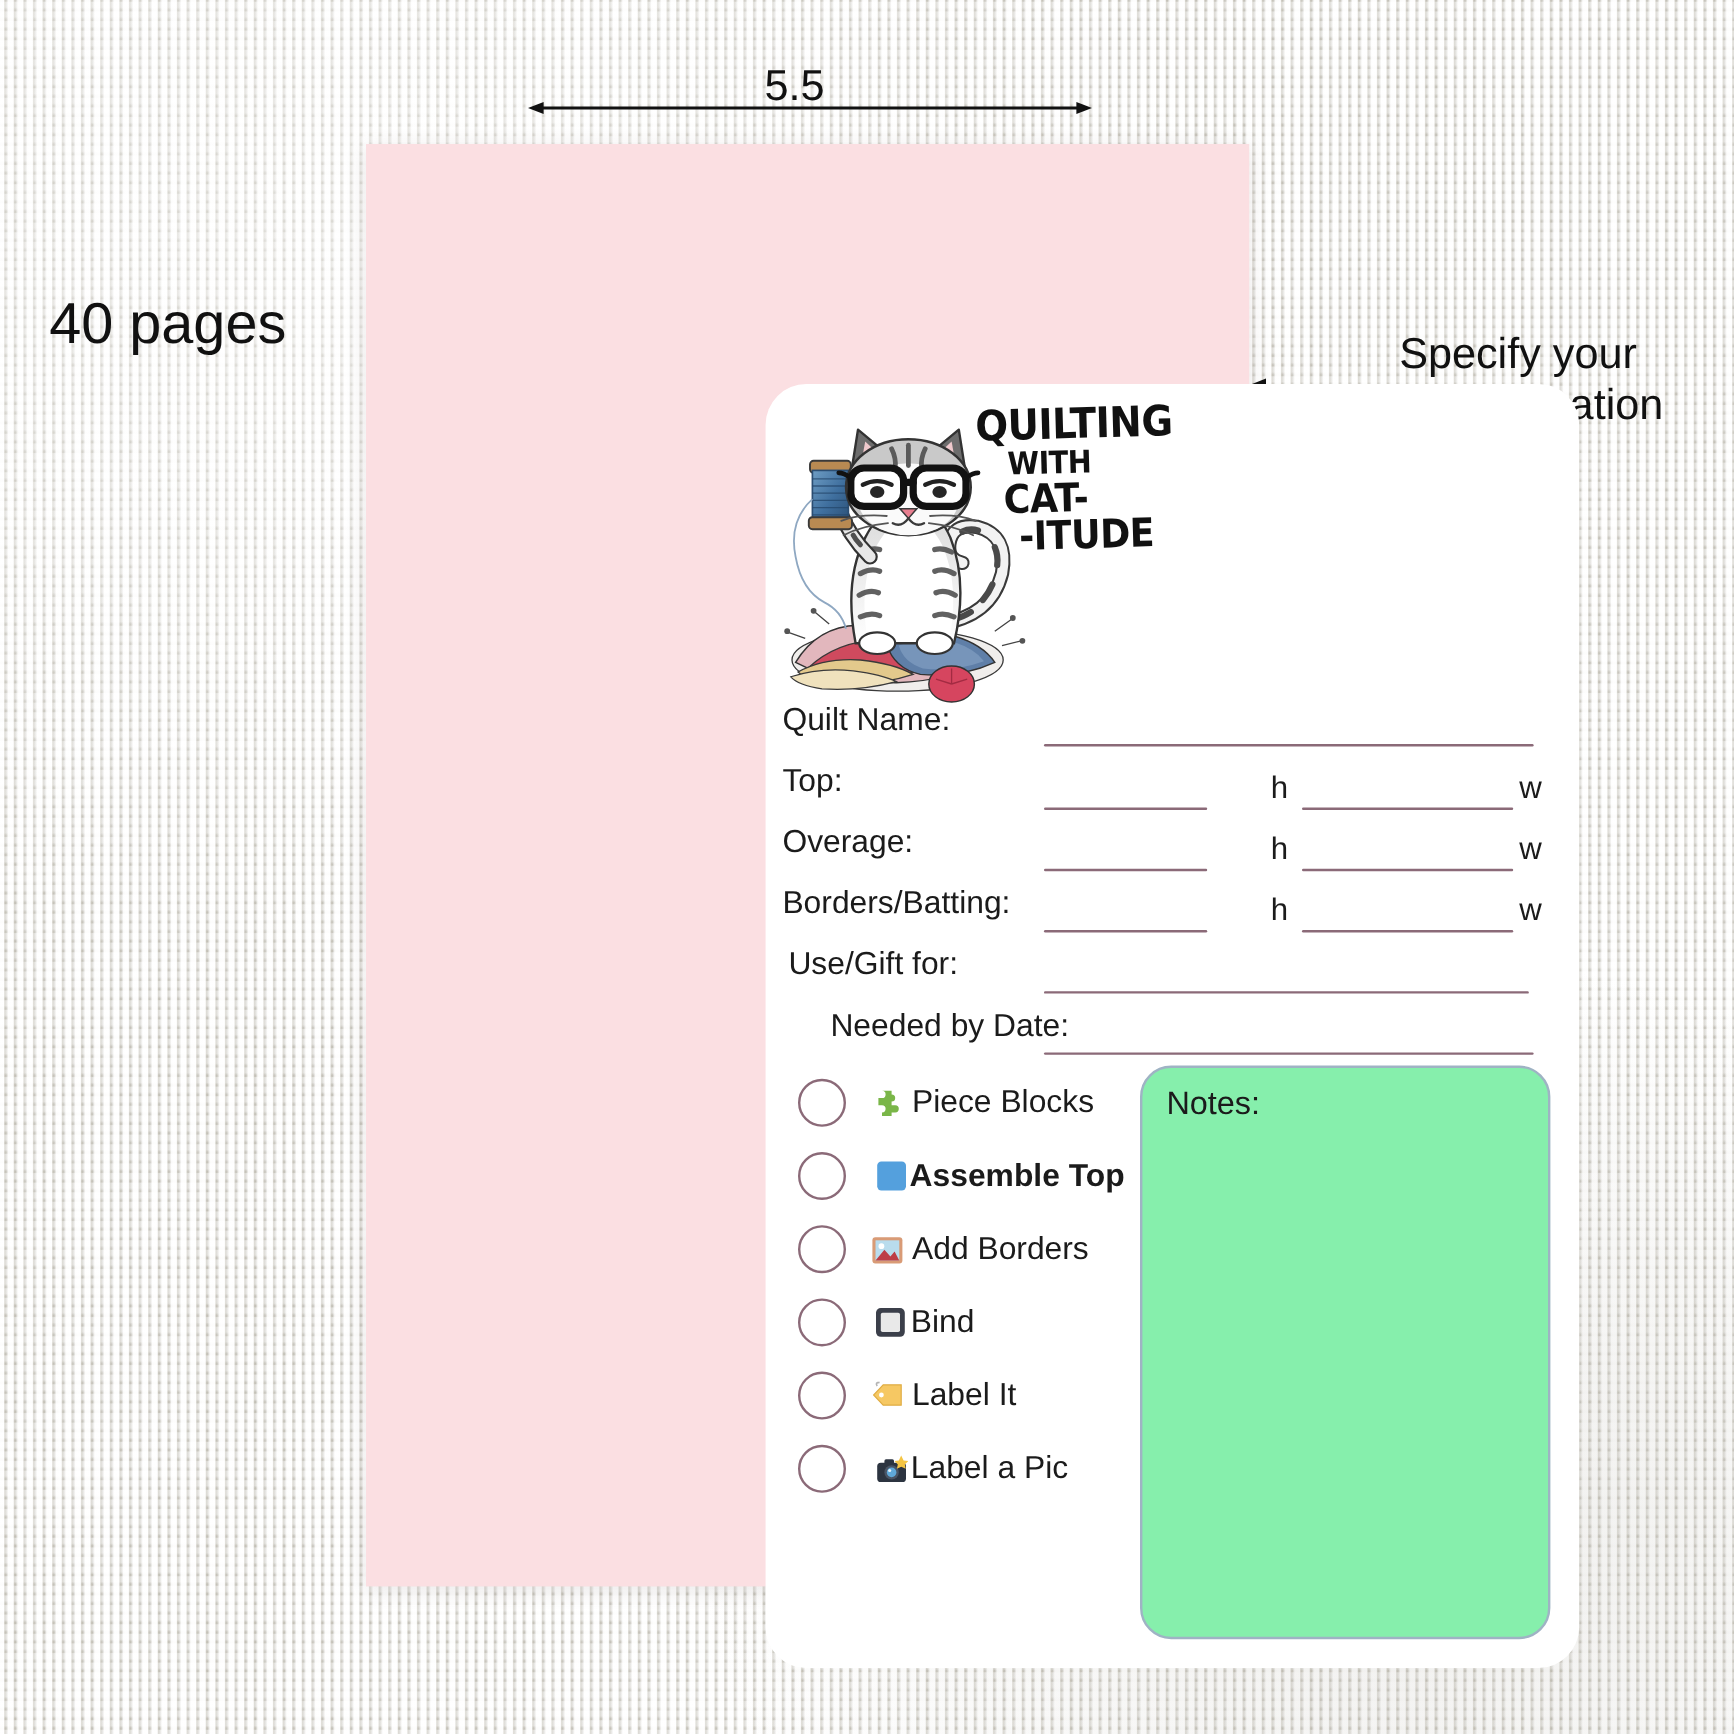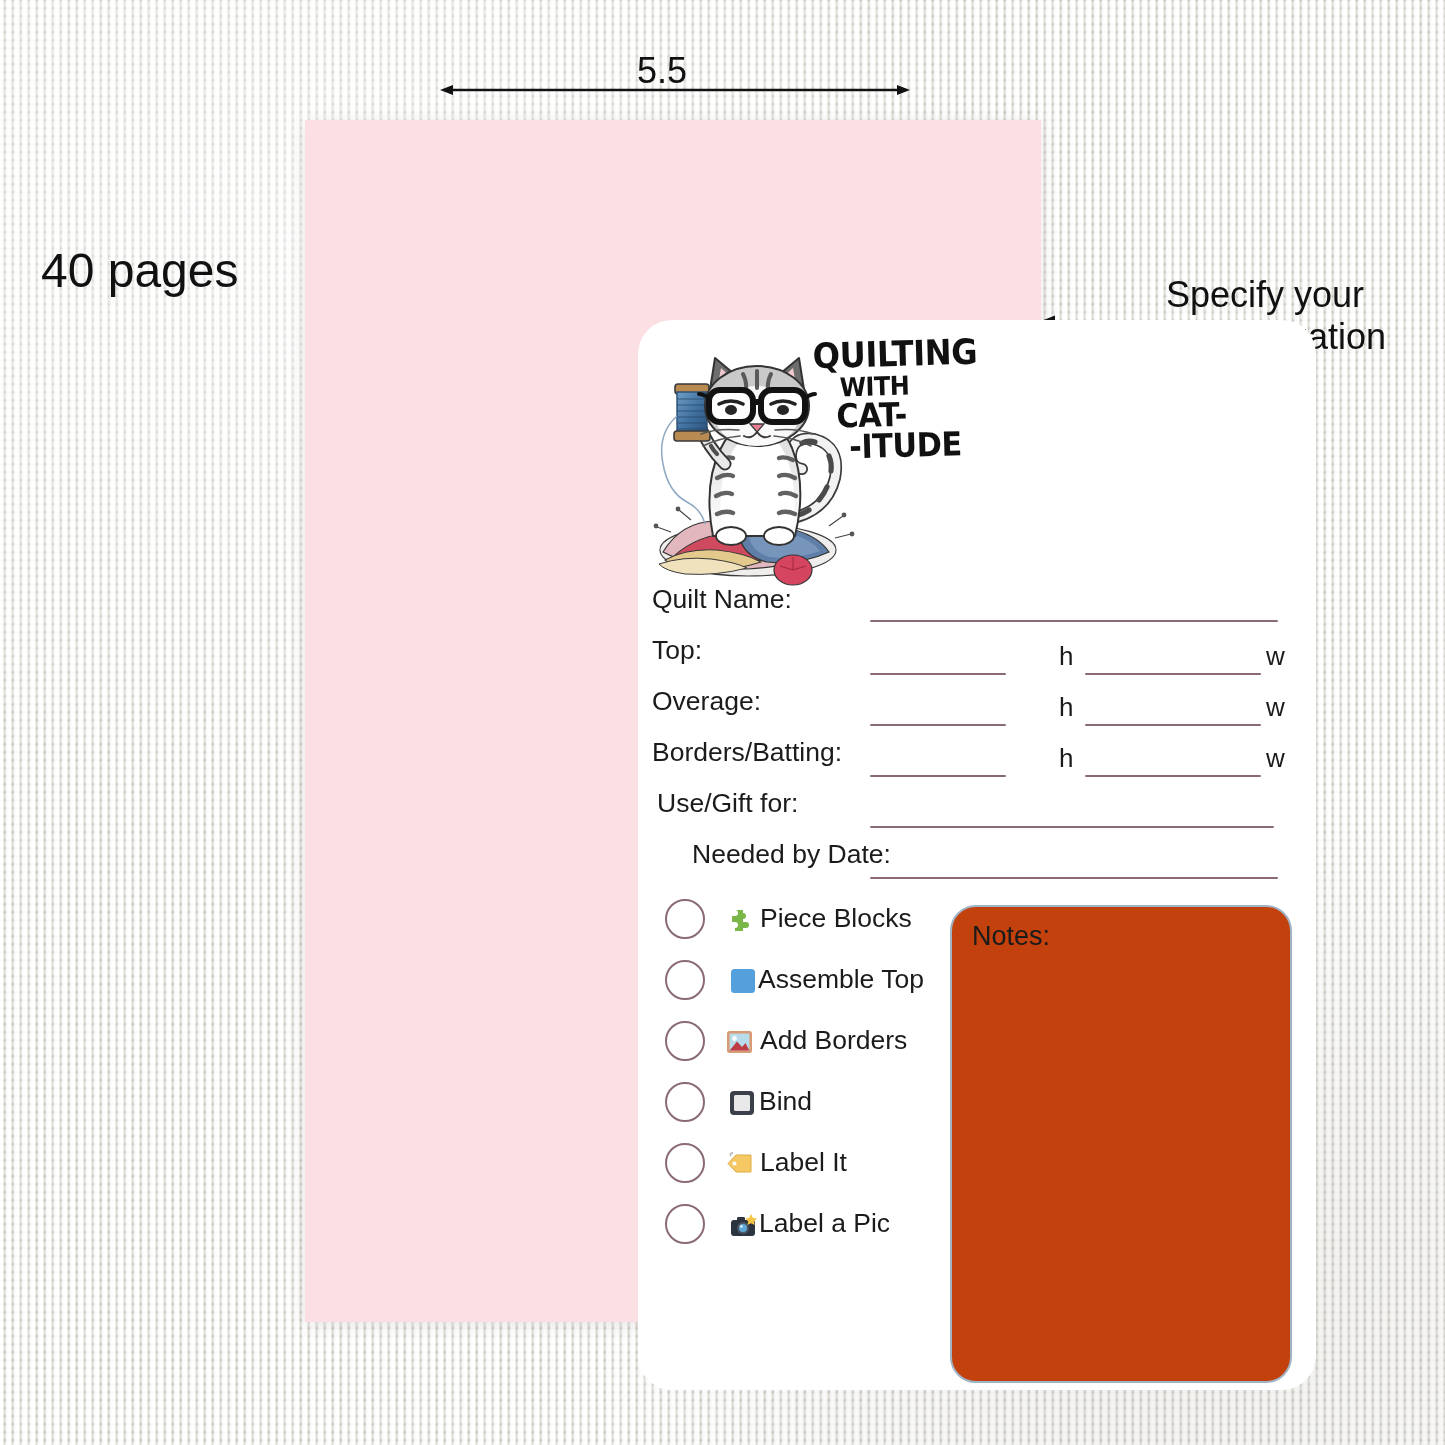--- a/index.html
+++ b/index.html
@@ -183,26 +183,26 @@
     margin-left: 1px;
   }
 
   
   .glyph { display: inline-block; vertical-align: middle; }
 
   
   #notes-panel {
     position: absolute;
     left: 312px;
-    top: 585px;
+    top: 568px;
     width: 342px;
     height: 478px;
     border: 2px solid #9fb3c4;
     border-radius: 26px;
-    background: #c2410c;
+    background: #86efac;
   }
   #notes-label {
     position: absolute;
     left: 20px;
     top: 14px;
     font-size: 27px;
     color: #1b1b1b;
   }
 
   
@@ -444,21 +444,21 @@
         <span class="check-label">Piece Blocks</span>
       </div>
 
       <div class="check-row">
         <span class="check-circle"></span>
         <span class="check-emoji" style="margin-left:18px;">
           <svg class="glyph" width="26" height="26" viewBox="0 0 26 26">
             <rect x="1" y="1" width="24" height="24" rx="3.5" fill="#54a0dd"></rect>
           </svg>
         </span>
-        <span class="check-label" style="margin-left:-5px;">Assemble Top</span>
+        <span class="check-label" style="margin-left:-5px;font-weight:bold;">Assemble Top</span>
       </div>
 
       <div class="check-row">
         <span class="check-circle"></span>
         <span class="check-emoji">
           <svg class="glyph" width="27" height="24" viewBox="0 0 27 24">
             <rect x="1" y="1" width="25" height="22" rx="2.5" fill="#d99b76"></rect>
             <rect x="3.6" y="3.6" width="19.8" height="16.8" fill="#b9dced"></rect>
             <circle cx="8.5" cy="8.5" r="2.4" fill="#ffffff"></circle>
             <path d="M3.6 20.4 L11 11.5 L16 17 L19.5 13 L23.4 20.4 Z" fill="#bd3c46"></path>

